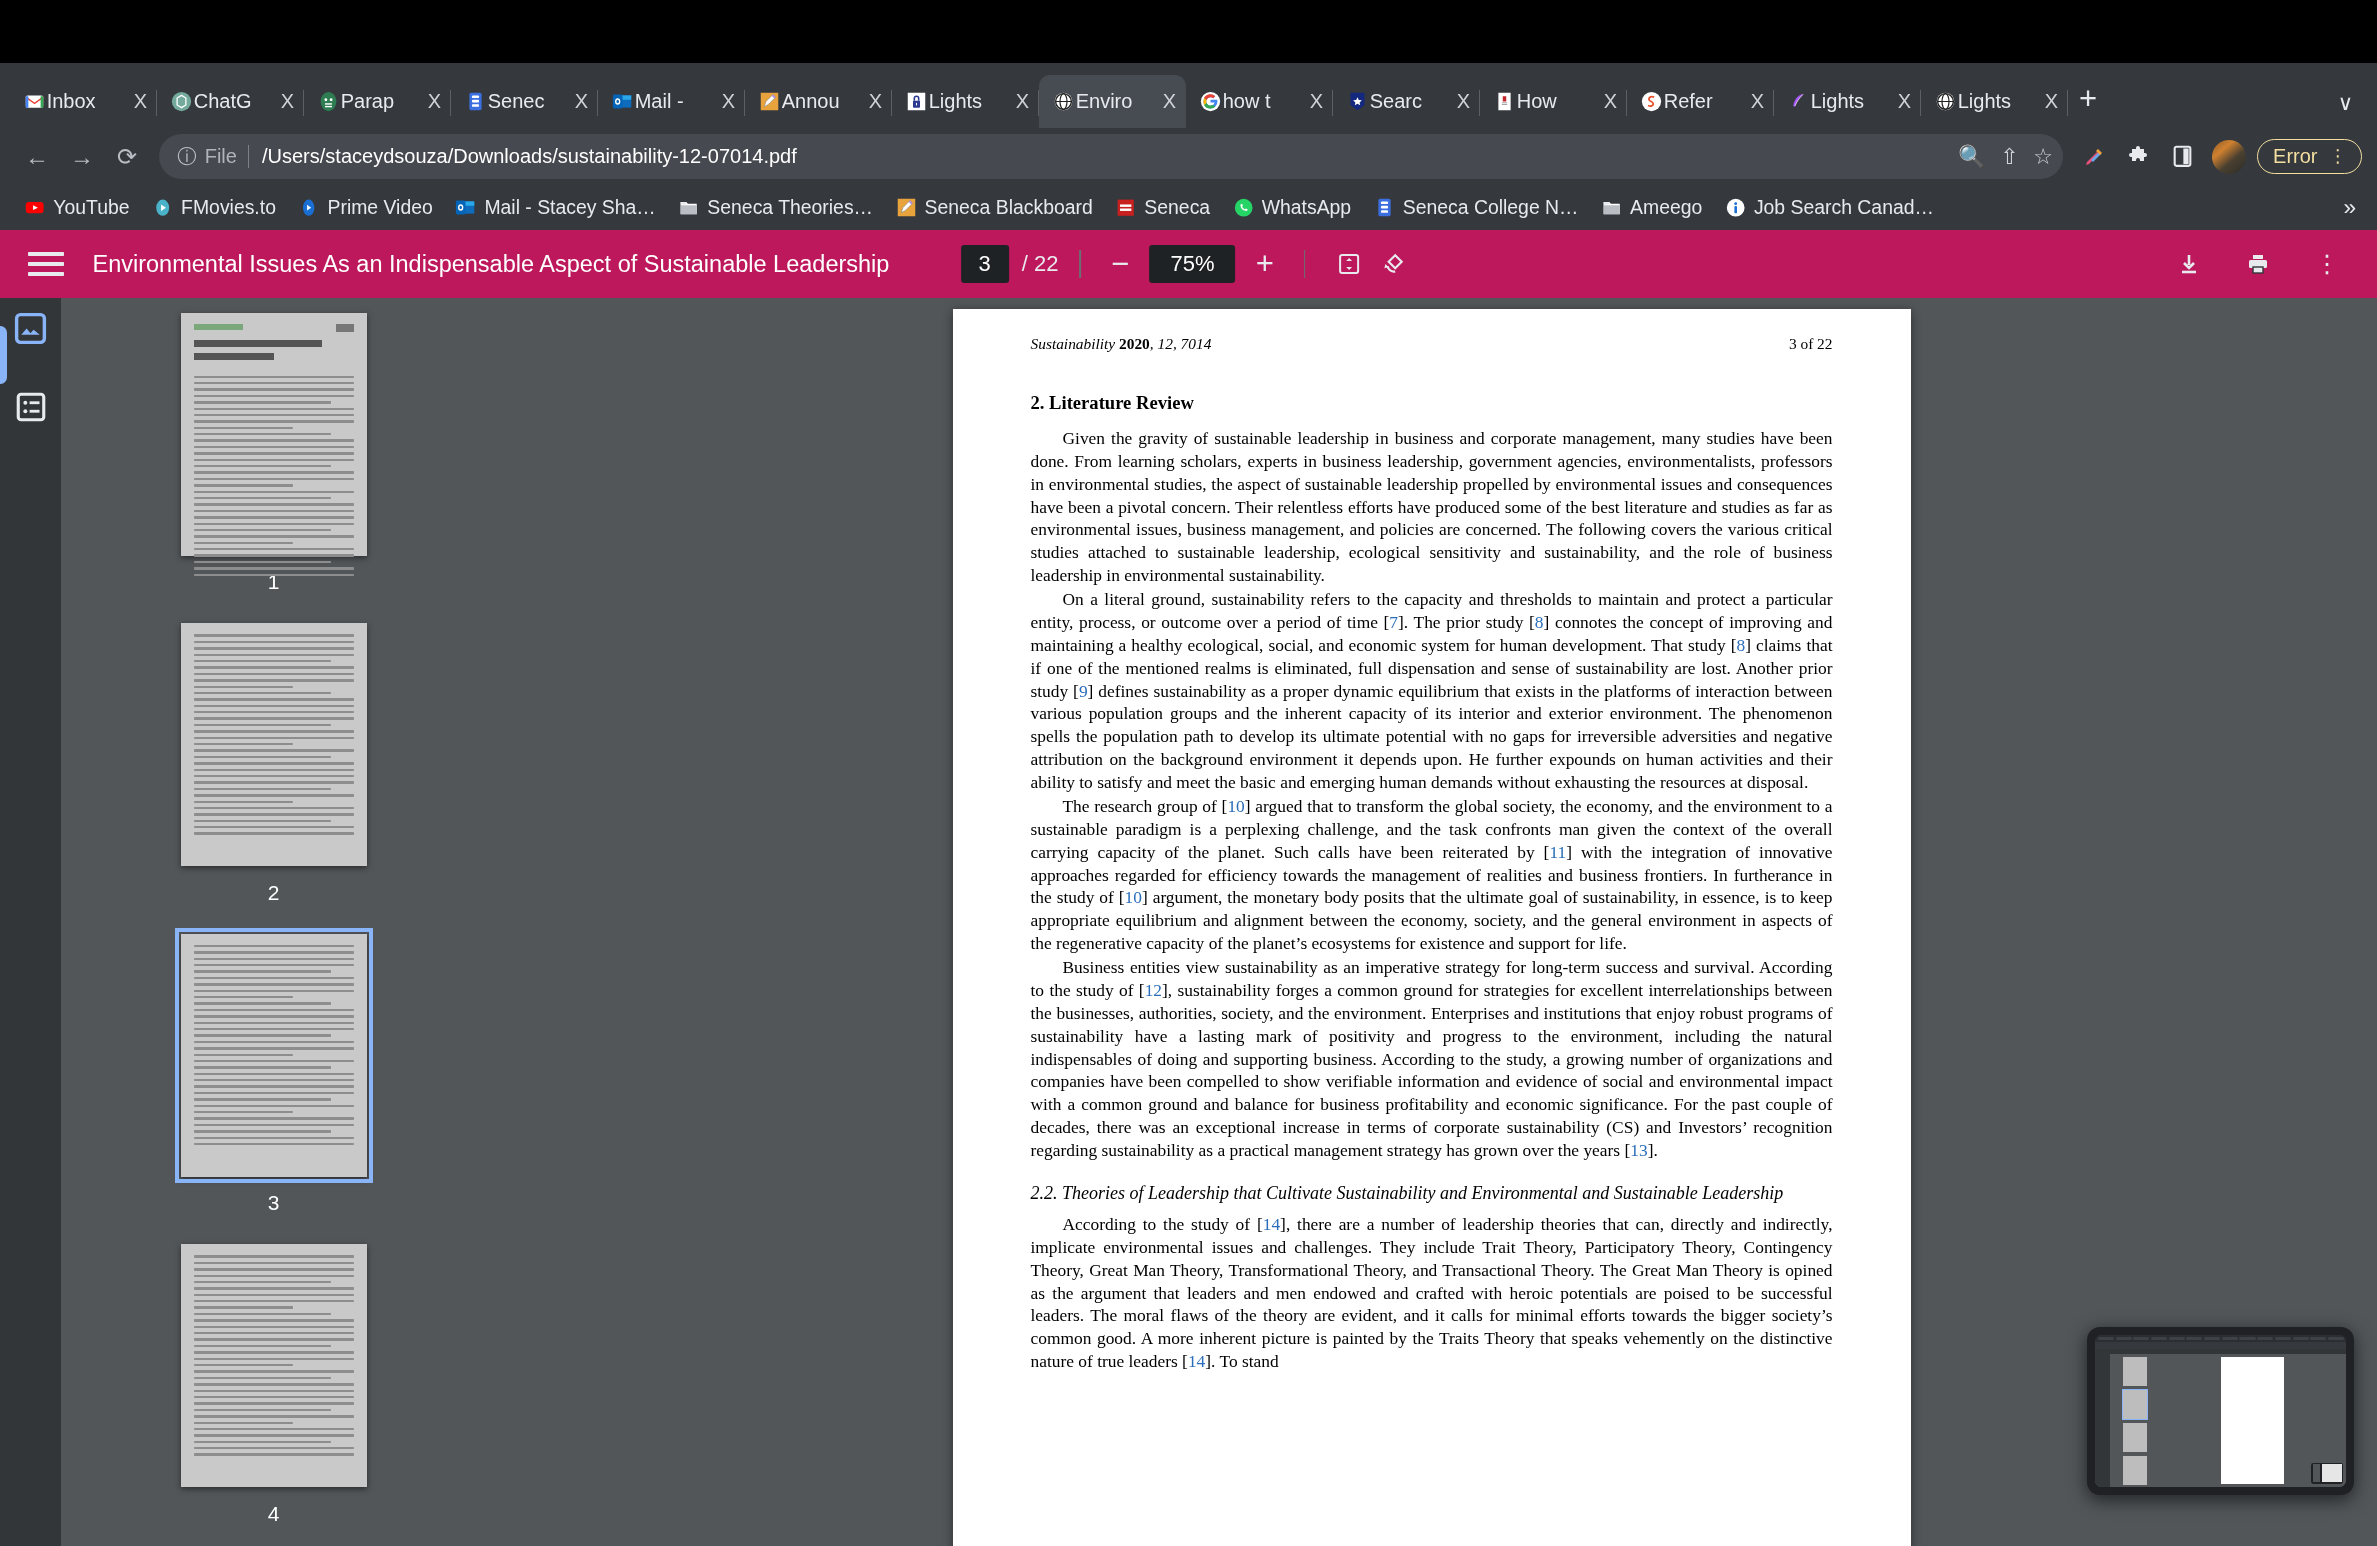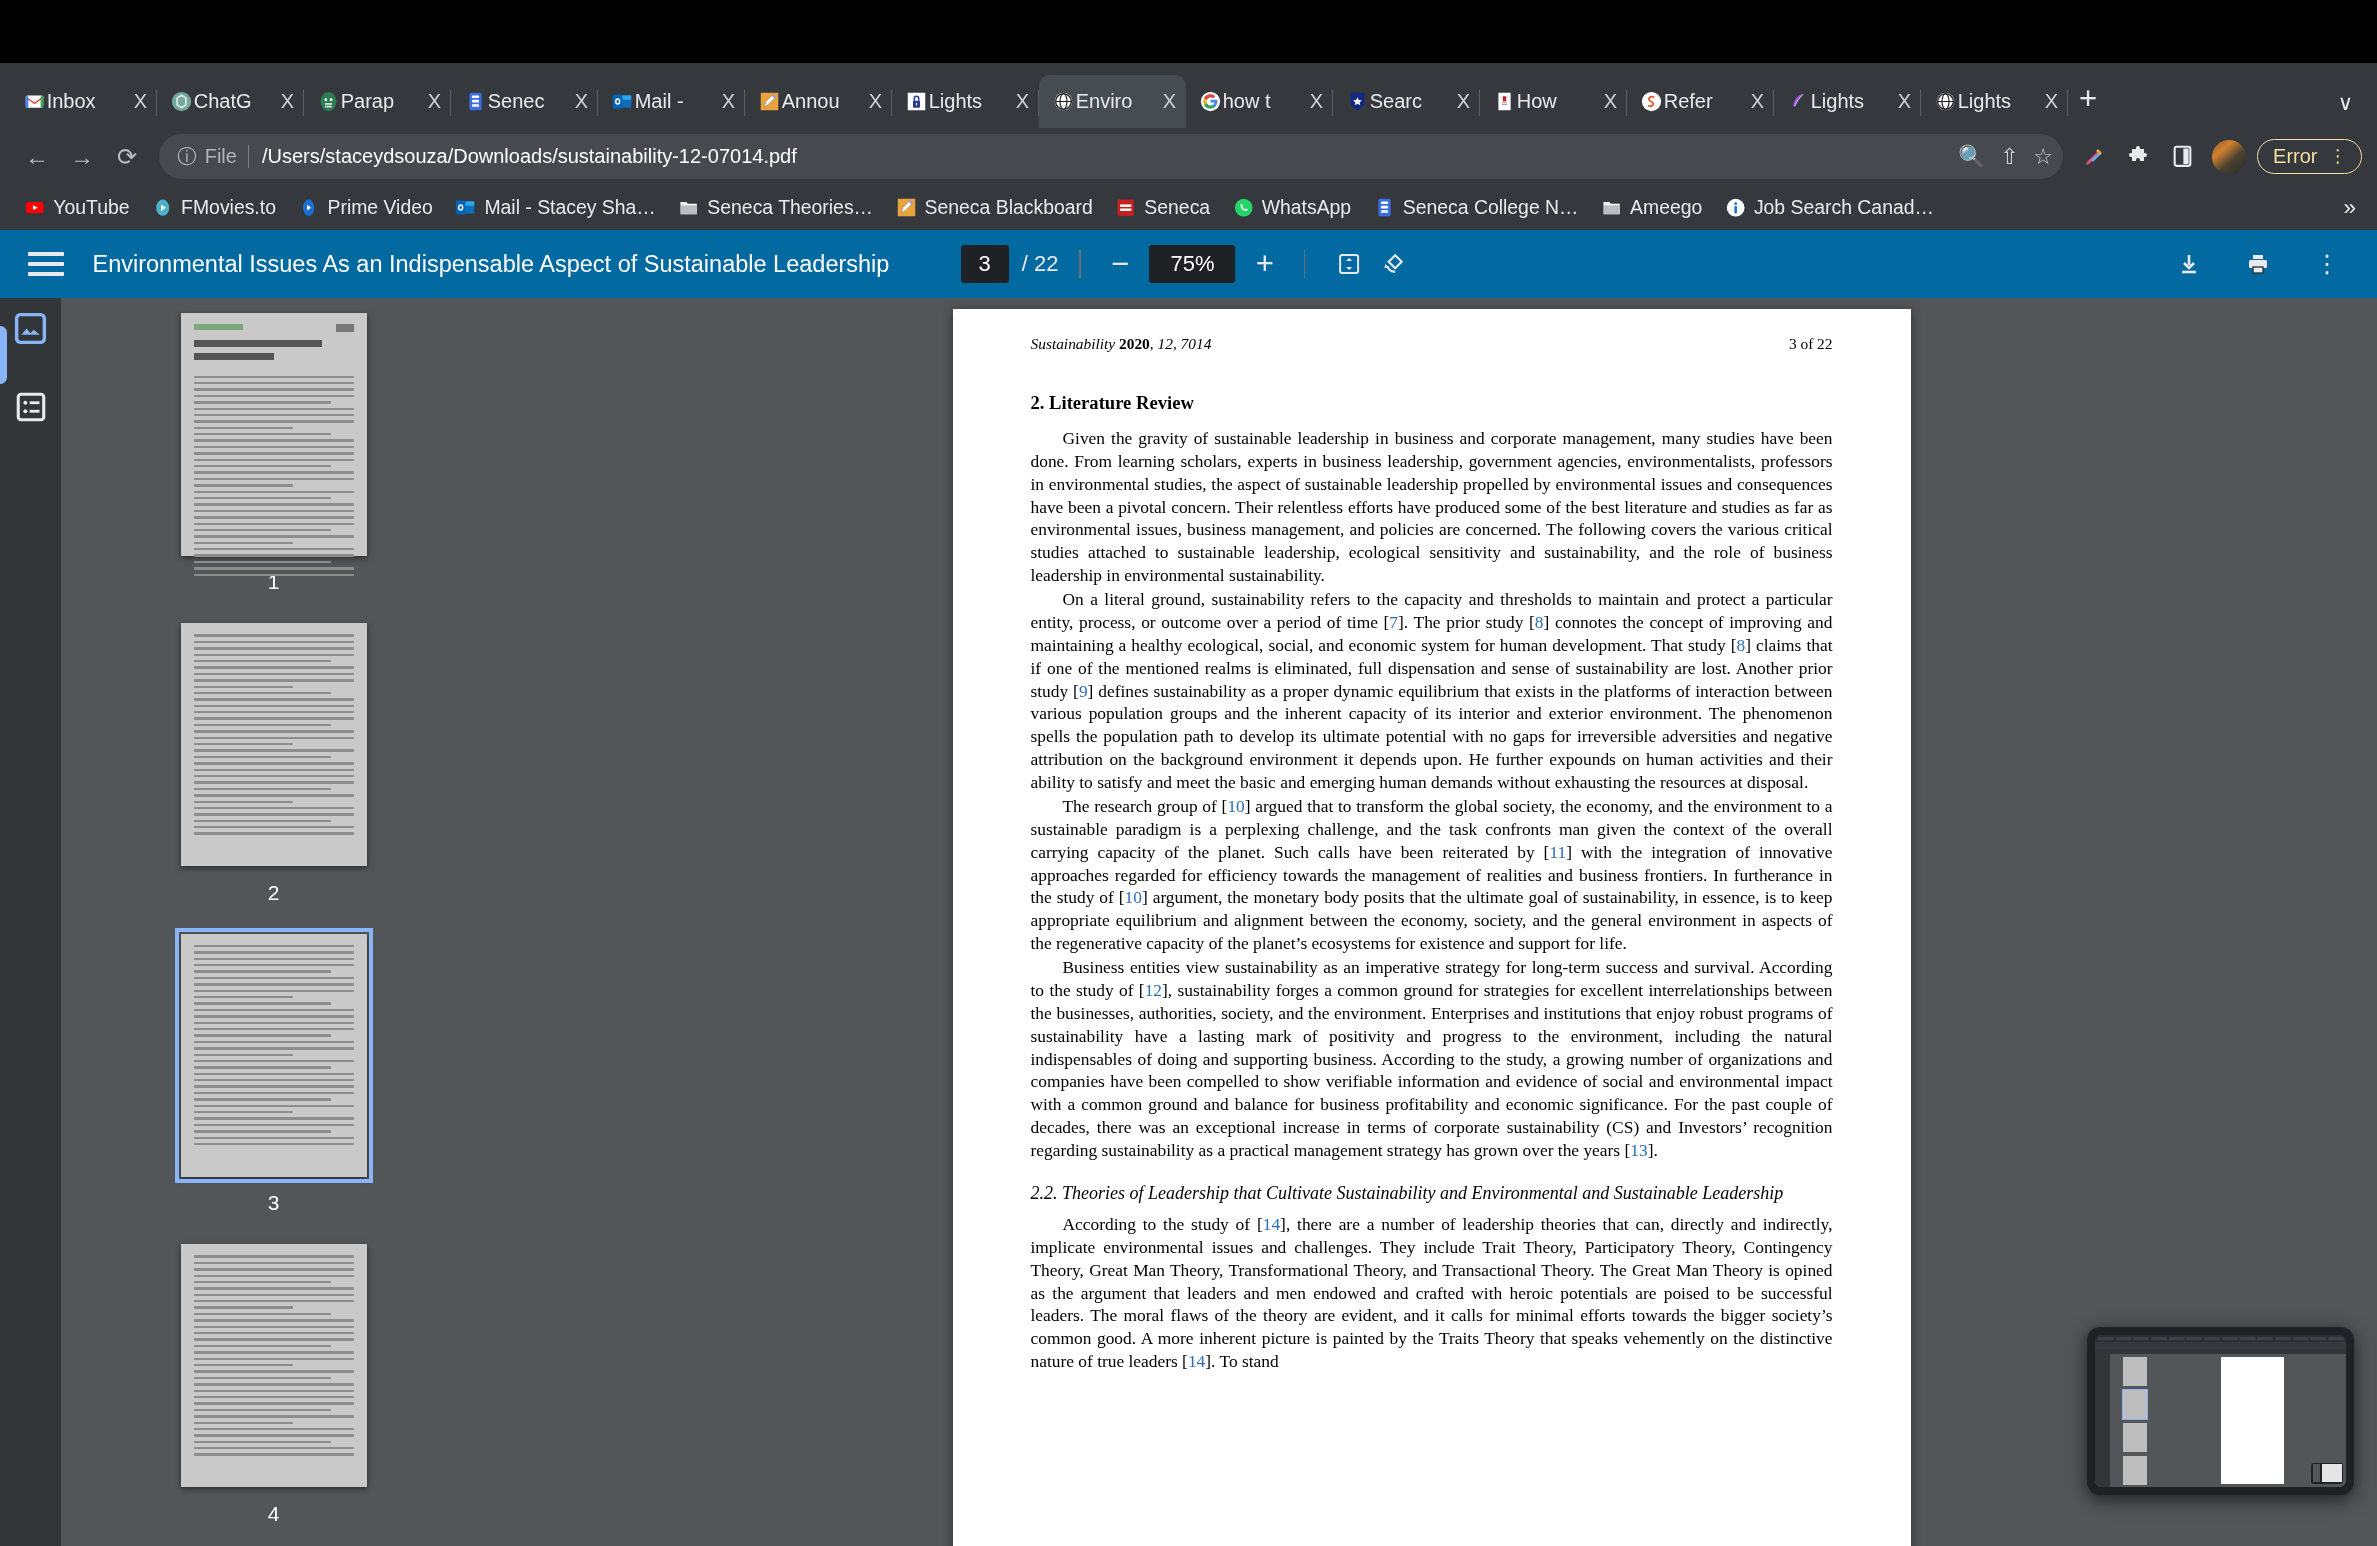--- a/index.html
+++ b/index.html
@@ -72,21 +72,21 @@
     height: 45px; background: #35393e; display: flex; align-items: center;
     padding: 0 13px; gap: 0; position: relative;
   }
   .bm { display: flex; align-items: center; gap: 8px; padding: 0 11.3px; flex: 0 0 auto; }
   .bm .bmi { width: 21px; height: 21px; flex:0 0 21px; border-radius: 3.2px; display:flex;
      align-items:center; justify-content:center; font-size: 13px; overflow:hidden;}
   .bm .bml { color: #e8eaed; font-size: 19.4px; white-space: nowrap; }
   .bm-overflow { position: absolute; right: 21px; color: #e8eaed; font-size: 22.6px; }
 
   
-  .pdfviewer { position: absolute; left:0; top: 230px; width: 2377px; height: 1317px; background: #0369a1; }
+  .pdfviewer { position: absolute; left:0; top: 230px; width: 2377px; height: 1317px; background: #be185d; }
   .pdftoolbar { height: 68px; display: flex; align-items: center; padding: 0 27.5px; position: relative; }
   .hamburger { width: 36px; display:flex; flex-direction: column; gap: 5.7px; margin-right: 29px;}
   .hamburger i { display:block; height: 4px; background:#e8eaed; border-radius: 0.8px; }
   .pdftitle { color: #ffffff; font-size: 23.5px; white-space: nowrap; }
   .pdfcenter { position: absolute; left: 50%; transform: translateX(-50%);
     display: flex; align-items: center; gap: 0; }
   .pagebox { background: #1f2224; color: #fff; font-size: 22px; padding: 5.7px 18px; border-radius: 3.2px; }
   .pagetot { color: #e8eaed; font-size: 22px; margin-left: 13px; }
   .vdiv { width: 1.6px; height: 27.5px; background: #6a6f73; margin: 0 21px; }
   .zbtn { color: #e8eaed; font-size: 31px; width: 36px; text-align: center; font-weight: 300;}

